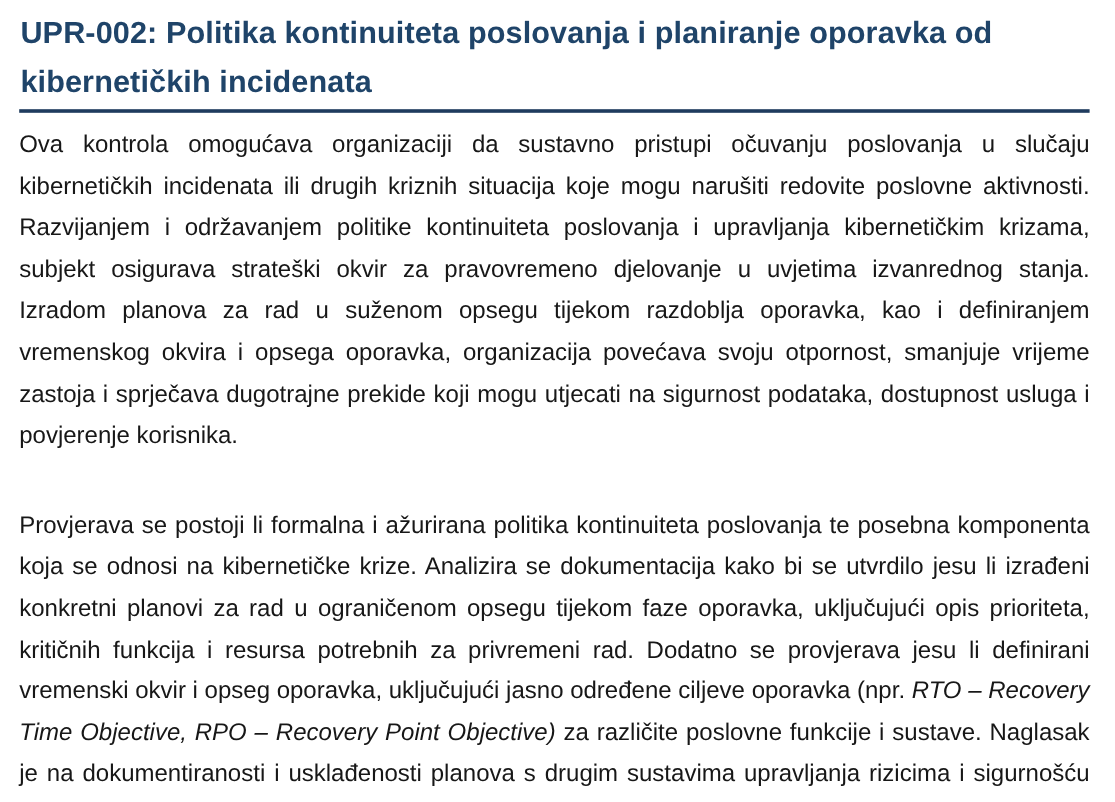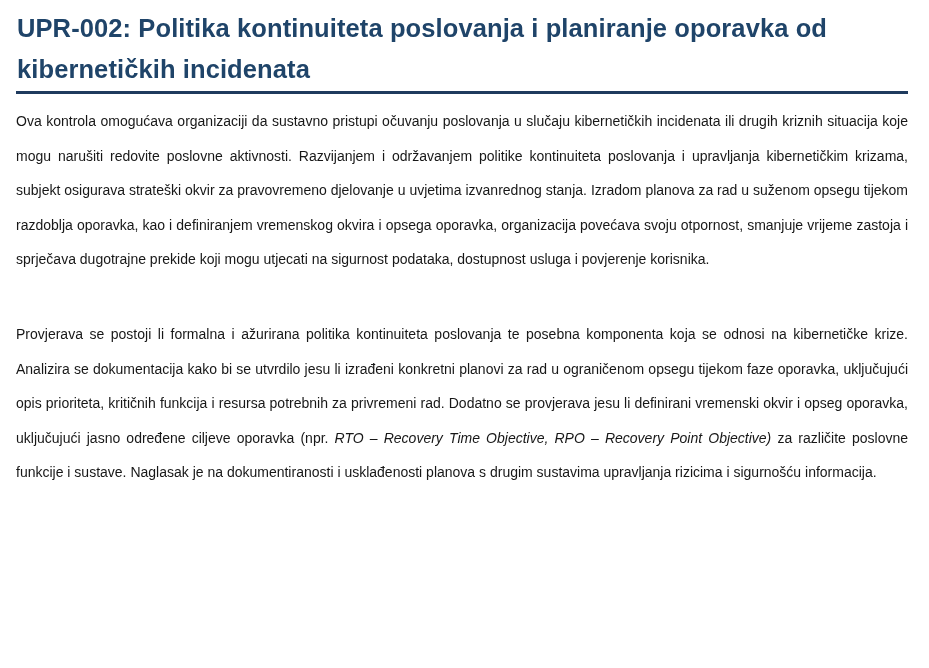--- a/index.html
+++ b/index.html
@@ -51,21 +51,21 @@
     position: absolute;
     left: 16px;
     top: 104px;
     width: 892px;
   }
 
   .para {
     margin: 0 0 14px 0;
     color: #171717;
     font-family: "Liberation Sans", sans-serif;
-    font-size: 14px;
+    font-size: 20px;
     line-height: 34.6px;
     text-align: justify;
     text-justify: inter-word;
     hyphens: none;
   }
 
   .para:last-child {
     margin-bottom: 0;
     margin-top: 40px;
   }

